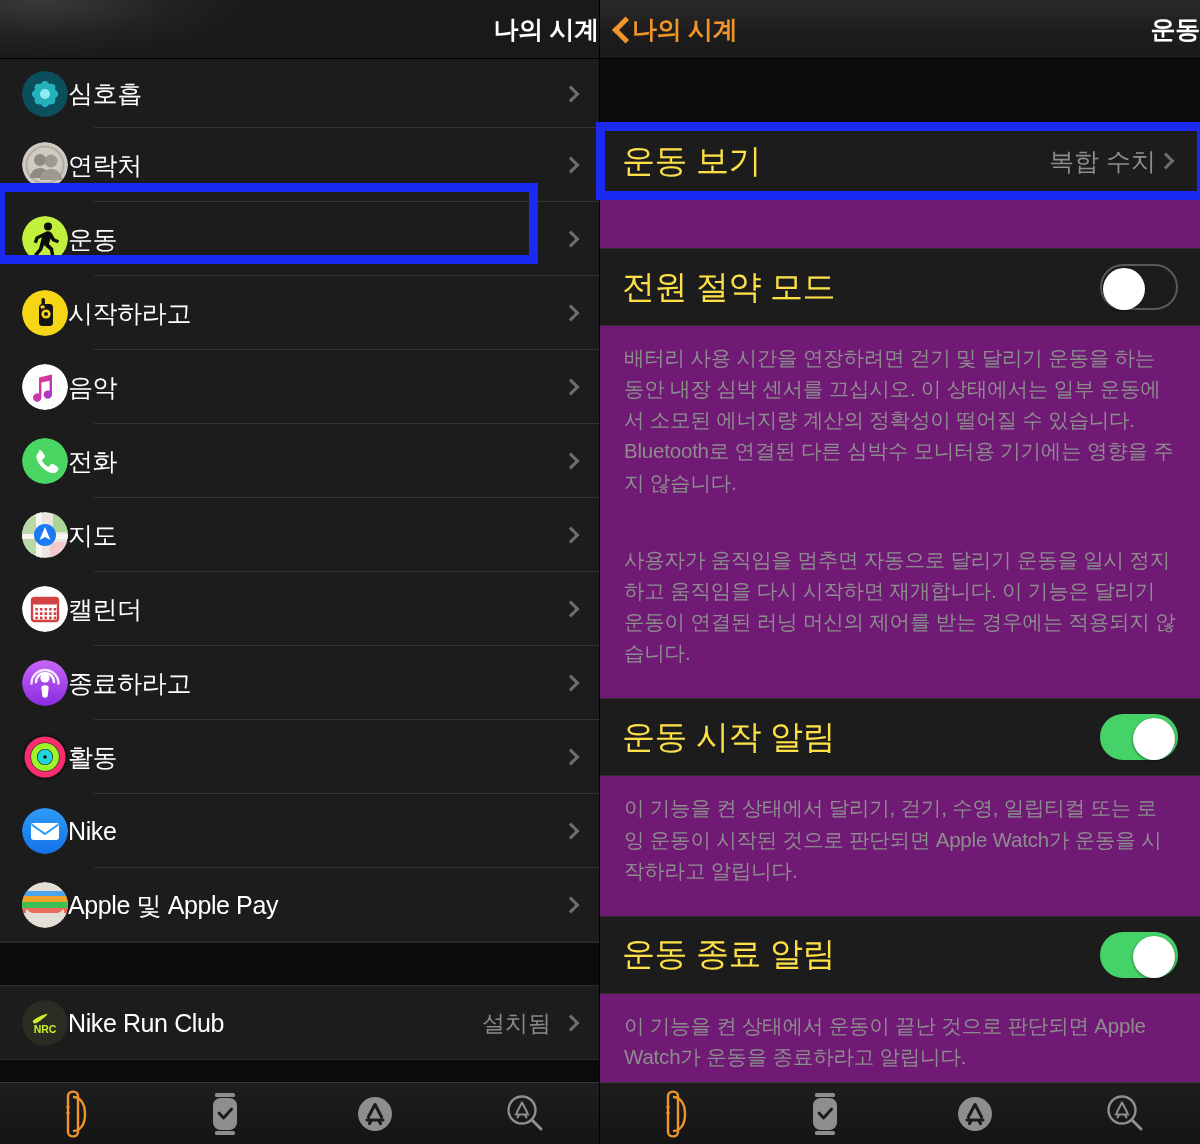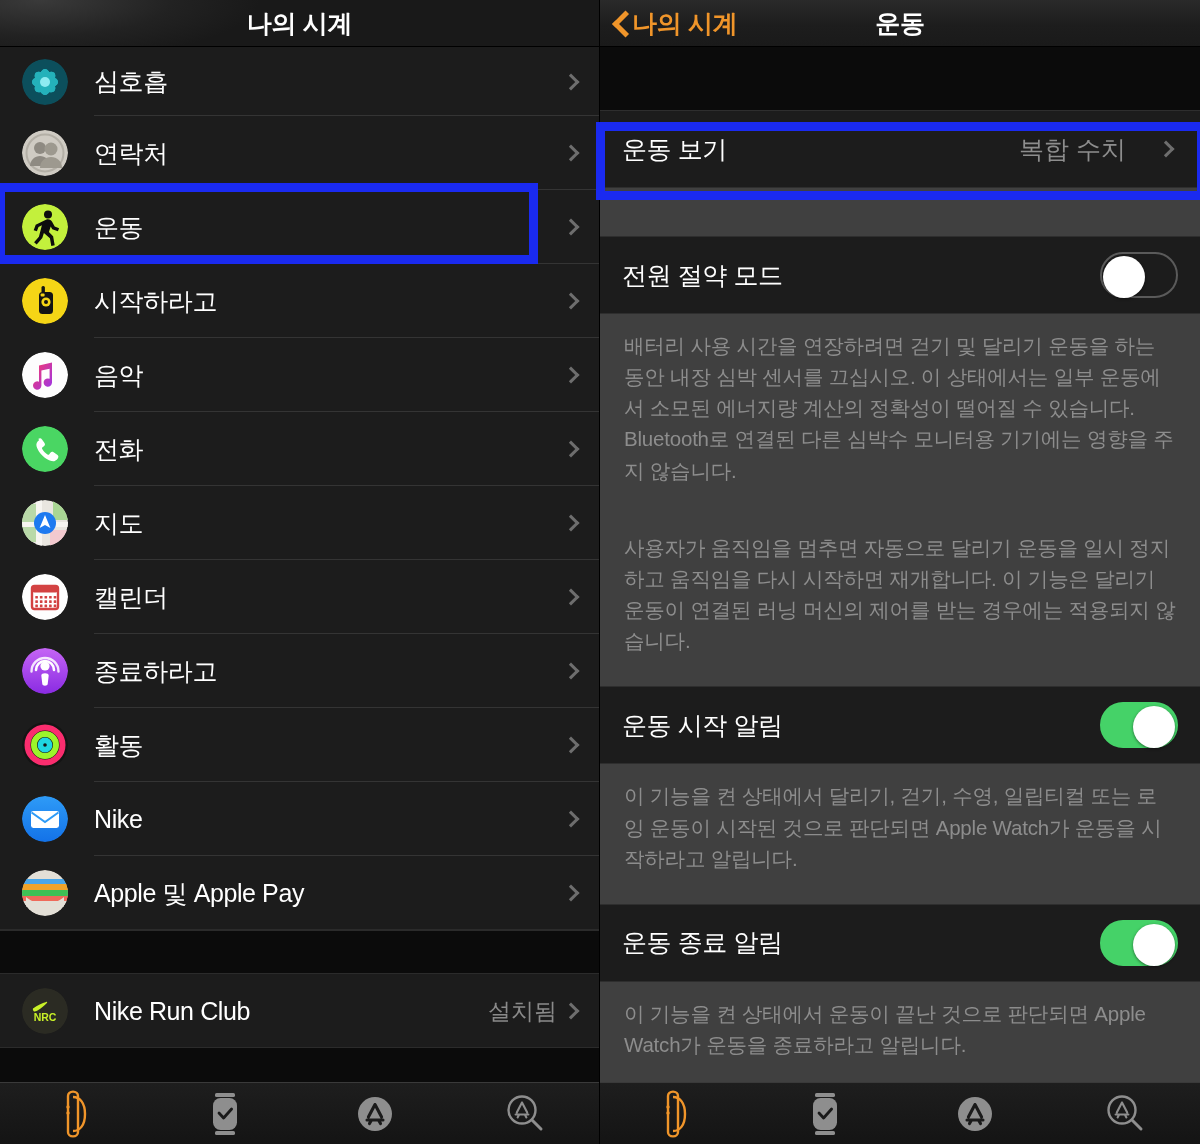--- a/index.html
+++ b/index.html
@@ -8,24 +8,24 @@
     background: #000;
     font-family: "Liberation Sans", "DejaVu Sans", sans-serif;
     overflow: hidden;
   }
   .screen { position: relative; width: 1200px; height: 1144px; display: flex; }
   .pane { width: 600px; height: 1144px; position: relative; background: #000; overflow: hidden; }
   .pane.left { border-right: 1px solid #000; }
 
   
   .navbar {
-    height: 47px; position: relative;
+    height: 59px; position: relative;
     background: linear-gradient(to bottom, #2a2a2a 0%, #1d1d1d 55%, #1a1a1a 100%);
     border-bottom: 1px solid #000;
-    display: flex; align-items: center; justify-content: center;
+    display: flex; align-items: center; justify-content: flex-end;
   }
   .navbar.left-nav {
     background: radial-gradient(ellipse 220px 60px at 40px 0px, #3a3a3a 0%, #222 60%, #191919 100%);
   }
   .nav-title { color: #fff; font-size: 25px; font-weight: bold; letter-spacing: -0.3px; }
   .nav-back {
     position: absolute; left: 14px; top: 50%; transform: translateY(-50%);
     display: flex; align-items: center; gap: 3px; cursor: pointer;
   }
   .nav-back .chev {
@@ -46,22 +46,22 @@
     padding-left: 22px; background: #1c1c1c; cursor: pointer;
   }
   .row.first-partial { height: 69px; }
   .row-sep { position: absolute; left: 94px; right: 0; bottom: 0; height: 1px; background: #343434; }
   .row.last-in-group .row-sep { left: 0; background: #2b2b2b; }
   .app-icon {
     width: 46px; height: 46px; border-radius: 50%; flex: 0 0 46px;
     position: relative; overflow: hidden;
     display: flex; align-items: center; justify-content: center;
   }
-  .row-label { color: #fff; font-size: 25px; margin-left: 26px; letter-spacing: -0.4px; white-space: nowrap; }
-  .row-right { margin-left: auto; display: flex; align-items: center; gap: 8px; padding-right: 16px; }
+  .row-label { color: #fff; font-size: 25px; letter-spacing: -0.4px; white-space: nowrap; }
+  .row-right { margin-left: auto; display: flex; align-items: center; gap: 14px; padding-right: 16px; }
   .row-detail { color: #8a8a8a; font-size: 23px; }
   .chevron-r {
     width: 12px; height: 12px; border-top: 3px solid #6e6e6e; border-right: 3px solid #6e6e6e;
     transform: rotate(45deg); display: inline-block; margin-right: 6px;
   }
   .group-gap { height: 44px; background: #0b0b0b; border-top: 1px solid #2b2b2b; border-bottom: 1px solid #2b2b2b; }
   .tail-gap { background: #0b0b0b; }
 
   
   .hl-left {
@@ -75,26 +75,26 @@
 
   
   .settings { background: #0b0b0b; }
   .spacer-top { height: 63px; background: #0b0b0b; }
   .srow {
     position: relative; background: #1c1c1c; min-height: 78px;
     display: flex; align-items: center; padding: 0 22px 0 22px;
     border-top: 1px solid #2e2e2e; border-bottom: 1px solid #2e2e2e;
     cursor: pointer;
   }
-  .srow-label { color: #ffffff; font-size: 25px; letter-spacing: -0.4px; text-align: center; }
-  .srow-right { margin-left: auto; display: flex; align-items: center; gap: 34px; }
+  .srow-label { color: #fde047; font-size: 33px; letter-spacing: -0.4px; text-align: center; }
+  .srow-right { margin-left: auto; display: flex; align-items: center; gap: 4px; }
   .srow-value { color: #8d8d8d; font-size: 25px; }
   .desc {
     color: #8d8d8d; font-size: 20.5px; line-height: 1.52;
-    padding: 16px 24px 30px 24px; background: #404040; letter-spacing: -0.2px;
+    padding: 16px 24px 30px 24px; background: #701a75; letter-spacing: -0.2px;
   }
   .toggle {
     width: 78px; height: 46px; border-radius: 23px; position: relative; flex: 0 0 78px;
   }
   .toggle.off { background: #1c1c1c; border: 2px solid #5a5a5a; }
   .toggle.on { background: #45d268; border: 2px solid #45d268; }
   .toggle .knob {
     position: absolute; top: 2px; width: 42px; height: 42px; border-radius: 50%;
     background: #fff; box-shadow: 0 1px 3px rgba(0,0,0,.5);
   }

